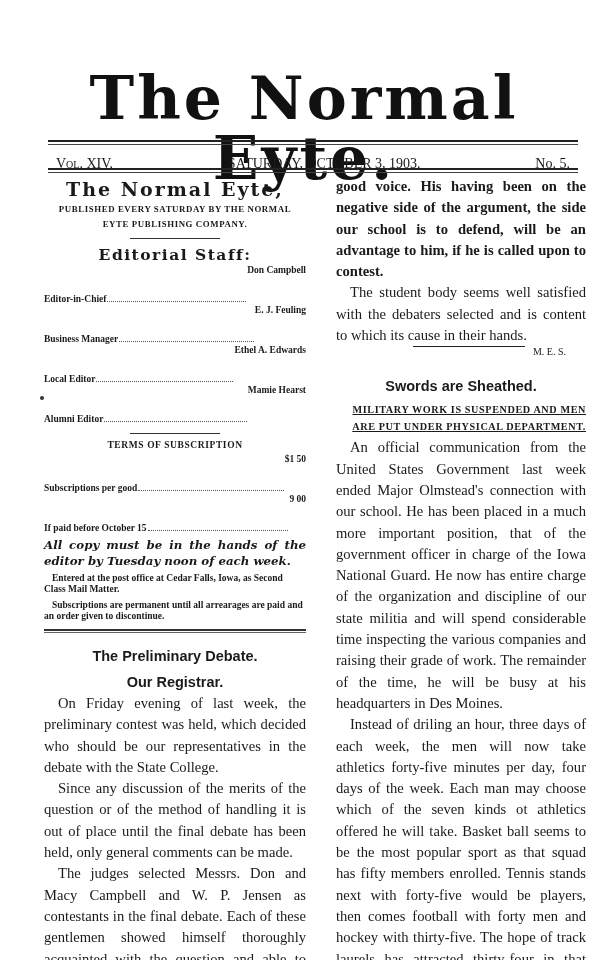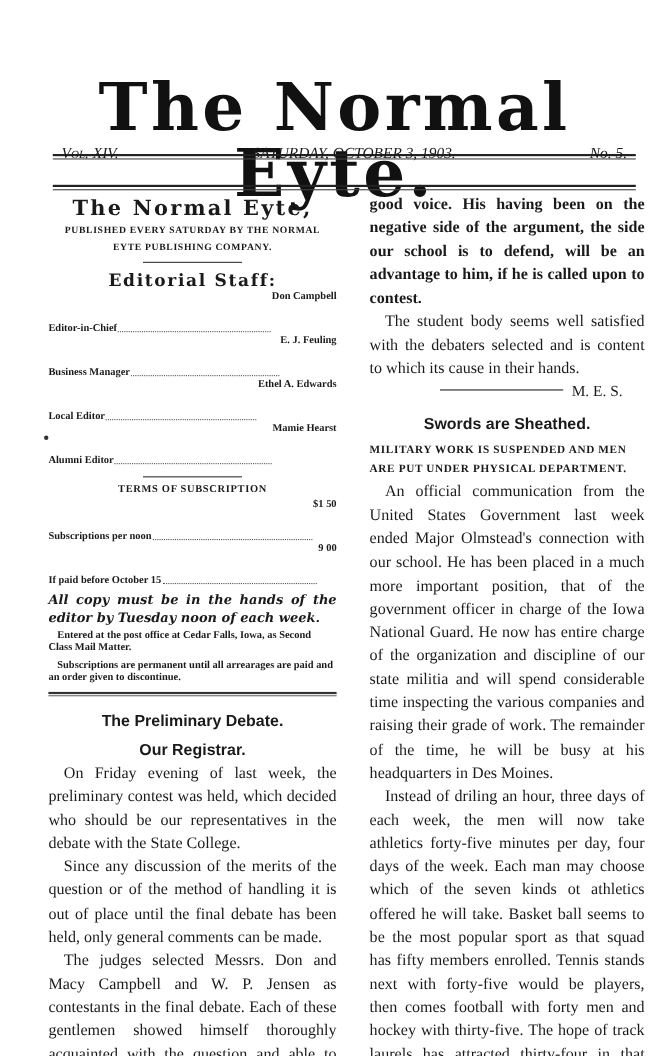--- a/index.html
+++ b/index.html
@@ -9,24 +9,23 @@
       font-family: "Liberation Serif", "DejaVu Serif", serif;
     }
     .masthead {
       position: absolute; left: 0; top: 68px; width: 608px; text-align: center;
       font-family: "DejaVu Serif", serif; font-weight: bold; font-size: 60px;
       letter-spacing: 3px; line-height: 60px; color: #111;
     }
     .rule-thick { position: absolute; left: 48px; width: 530px; height: 2px; background: #222; }
     .rule-thin { position: absolute; left: 48px; width: 530px; height: 1px; background: #444; }
     .dateline {
-      position: absolute; left: 56px; top: 132px; width: 514px; height: 18px;
+      position: absolute; left: 56px; top: 155px; width: 514px; height: 18px;
       font-size: 14px; display: flex; justify-content: space-between; align-items: center;
       font-family: "Liberation Serif", serif;
-      font-style: italic;
     }
     .col { position: absolute; top: 176px; }
     .col-left { left: 44px; width: 262px; }
     .col-right { left: 336px; width: 250px; }
     .p {
       font-size: 14.6px; line-height: 21.3px; text-align: justify; margin: 0;
       text-indent: 14px; font-family: "Liberation Serif", serif;
     }
     .p.noindent { text-indent: 0; font-weight: bold; }
     .boxhead {
@@ -60,26 +59,26 @@
     .small-p {
       font-size: 9.5px; line-height: 10.5px; margin: 0 0 6px 0; text-indent: 8px;
       font-weight: bold; font-family: "Liberation Serif", serif;
     }
     .dbl-rule { border-top: 2px solid #333; border-bottom: 1px solid #666; height: 1px; margin: 8px 0 12px 0; }
     .headline {
       text-align: center; font-family: "Liberation Sans", sans-serif; font-weight: bold;
       font-size: 14.5px; line-height: 22px; margin: 0;
     }
     .subhead {
-      text-align: left; font-family: "Liberation Serif", serif; font-weight: bold;
-      font-size: 10.2px; letter-spacing: 0.6px; line-height: 17px; margin: 1px 0 2px 0;
+      text-align: right; font-family: "Liberation Serif", serif; font-weight: bold;
+      font-size: 10.2px; letter-spacing: 0.6px; line-height: 17px; margin: 1px 0 2px 0; text-decoration: underline;
     }
     .sig-row {
-      display: flex; justify-content: flex-end; align-items: center; gap: 8px;
-      font-size: 14px; margin: 0 20px 8px 0; height: 21px;
+      display: flex; justify-content: flex-end; align-items: flex-start; gap: 8px;
+      font-size: 10px; margin: 0 20px 8px 0; height: 21px;
     }
     .sig-row .line { width: 112px; height: 1px; background: #222; margin-bottom: 4px; }
     .speck { position: absolute; width: 4px; height: 4px; border-radius: 50%; background: #333; }
   </style>
 </head>
 <body>
 
 <div class="masthead">The Normal Eyte.</div>
 
 <div class="rule-thick" style="top:140px;"></div>
@@ -117,21 +116,21 @@
       <span class="val">Ethel A. Edwards</span>
     </div>
     <div class="staff-row">
       <span class="lbl">Alumni Editor</span>
         <span class="dots"></span>
       <span class="val">Mamie Hearst</span>
     </div>
     <div class="shortrule" style="margin-top:8px;"></div>
     <div class="terms-head">TERMS OF SUBSCRIPTION</div>
     <div class="staff-row">
-      <span class="lbl">Subscriptions per noon</span>
+      <span class="lbl">Subscriptions per good</span>
         <span class="dots"></span>
       <span class="val">$1 50</span>
     </div>
     <div class="staff-row">
       <span class="lbl">If paid before October 15</span>
         <span class="dots"></span>
       <span class="val">9 00</span>
     </div>
     <div class="bold-note">All copy must be in the hands of the editor by Tuesday noon of each week.</div>
     <div class="small-p">Entered at the post office at Cedar Falls, Iowa, as Second Class Mail Matter.</div>

